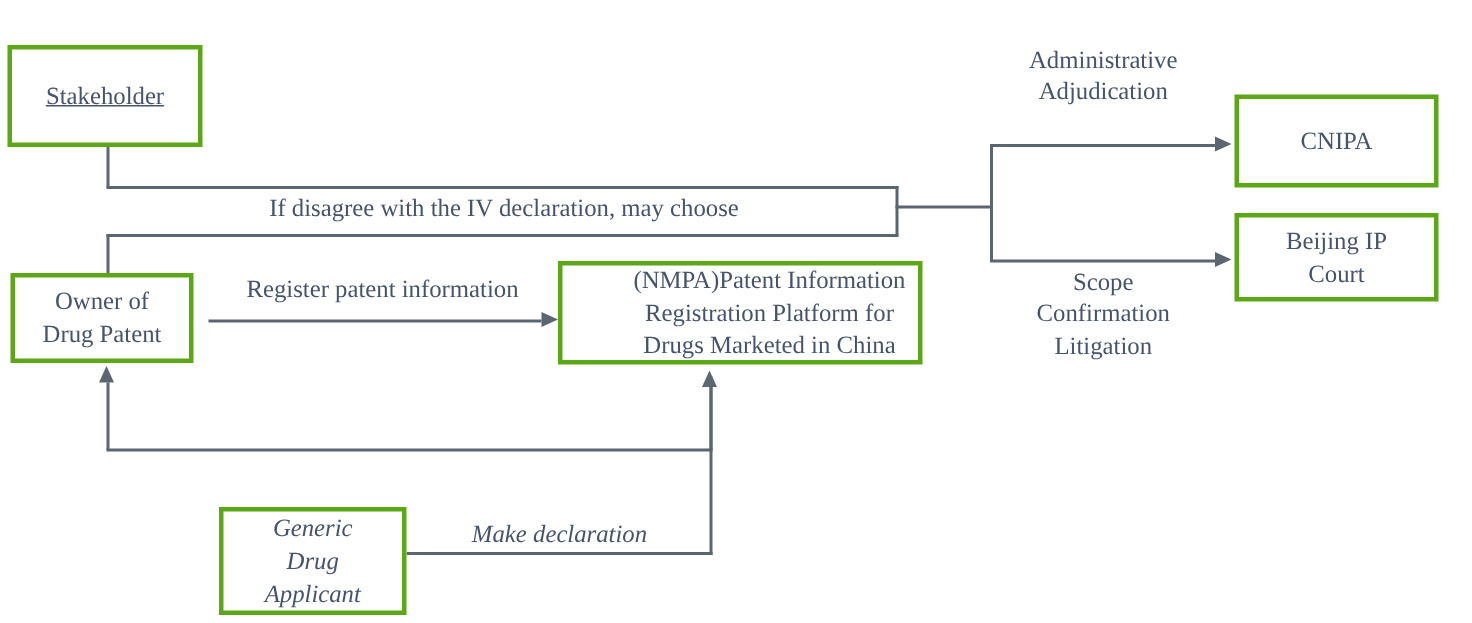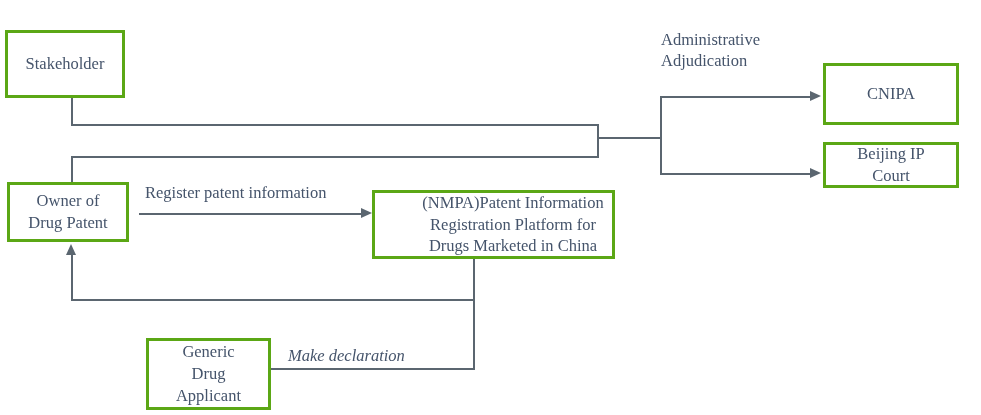--- a/index.html
+++ b/index.html
@@ -32,20 +32,21 @@
   .node .node-label {
     display: block;
     padding: 0 4px;
     white-space: pre-line;
   }
   .edge-label {
     position: absolute;
     color: #45546b;
     font-size: 16.5px;
     line-height: 1.3;
+    text-align: center;
     white-space: pre-line;
     z-index: 4;
     background: transparent;
   }
   .hline {
     position: absolute;
     height: 0;
     border-top: 2px solid #5b6670;
     z-index: 2;
   }
@@ -70,68 +71,72 @@
     border-right: 5.5px solid transparent;
     border-bottom: 11px solid #5b6670;
     z-index: 2;
   }
 </style>
 </head>
 <body>
 
 <div id="diagram-root">
 
-  <div class="node" style="left:5px; top:30px; width:120px; height:68px;">
+  <div class="node" style="left:5px; top:30px; width:130px; height:68px;text-decoration:underline;">
     <span class="node-label">Stakeholder</span>
   </div>
 
   <div class="node" style="left:7px; top:182px; width:122px; height:60px;justify-content:center;">
     <span class="node-label">Owner of
 Drug Patent</span>
   </div>
 
-  <div class="node" style="left:372px; top:190px; width:243px; height:69px;padding-left:39px;">
+  <div class="node" style="left:372px; top:174px; width:243px; height:69px;padding-left:39px;">
     <span class="node-label">(NMPA)Patent Information
 Registration Platform for
 Drugs Marketed in China</span>
   </div>
 
   <div class="node" style="left:823px; top:63px; width:136px; height:62px;">
     <span class="node-label">CNIPA</span>
   </div>
 
-  <div class="node" style="left:823px; top:142px; width:136px; height:46px;">
+  <div class="node" style="left:823px; top:142px; width:136px; height:59px;">
     <span class="node-label">Beijing IP
 Court</span>
   </div>
 
-  <div class="node" style="left:146px; top:338px; width:125px; height:72px;">
+  <div class="node" style="left:146px; top:338px; width:125px; height:72px;font-style:italic;">
     <span class="node-label">Generic
 Drug
 Applicant</span>
   </div>
 
   <div class="vline" style="left:71px; top:97px; height:28px;"></div>
   <div class="hline" style="left:71px; top:124px; width:528px;"></div>
 
   <div class="hline" style="left:71px; top:156px; width:528px;"></div>
   <div class="vline" style="left:597px; top:124px; height:33px;"></div>
   <div class="vline" style="left:71px; top:156px; height:27px;"></div>
 
+  <div class="edge-label" style="left:171px; top:128px; width:330px;">If disagree with the IV declaration, may choose</div>
 
   <div class="hline" style="left:597px; top:137px; width:64px;"></div>
   <div class="vline" style="left:660px; top:96px; height:78px;"></div>
 
   <div class="hline" style="left:660px; top:96px; width:150px;"></div>
   <div class="arrow-right" style="left:810px; top:91px;"></div>
   <div class="edge-label" style="left:661px; top:29px; width:149px;">Administrative
 Adjudication</div>
 
   <div class="hline" style="left:660px; top:173px; width:150px;"></div>
   <div class="arrow-right" style="left:810px; top:168px;"></div>
+  <div class="edge-label" style="left:661px; top:177px; width:149px;">Scope
+Confirmation
+Litigation</div>
 
   <div class="hline" style="left:139px; top:213px; width:222px;"></div>
   <div class="arrow-right" style="left:361px; top:208px;"></div>
   <div class="edge-label" style="left:145px; top:182px; width:220px;">Register patent information</div>
 
   <div class="vline" style="left:473px; top:251px; height:49px;"></div>
   <div class="hline" style="left:71px; top:299px; width:404px;"></div>
   <div class="vline" style="left:71px; top:255px; height:45px;"></div>
   <div class="arrow-up" style="left:66px; top:244px;"></div>
 

